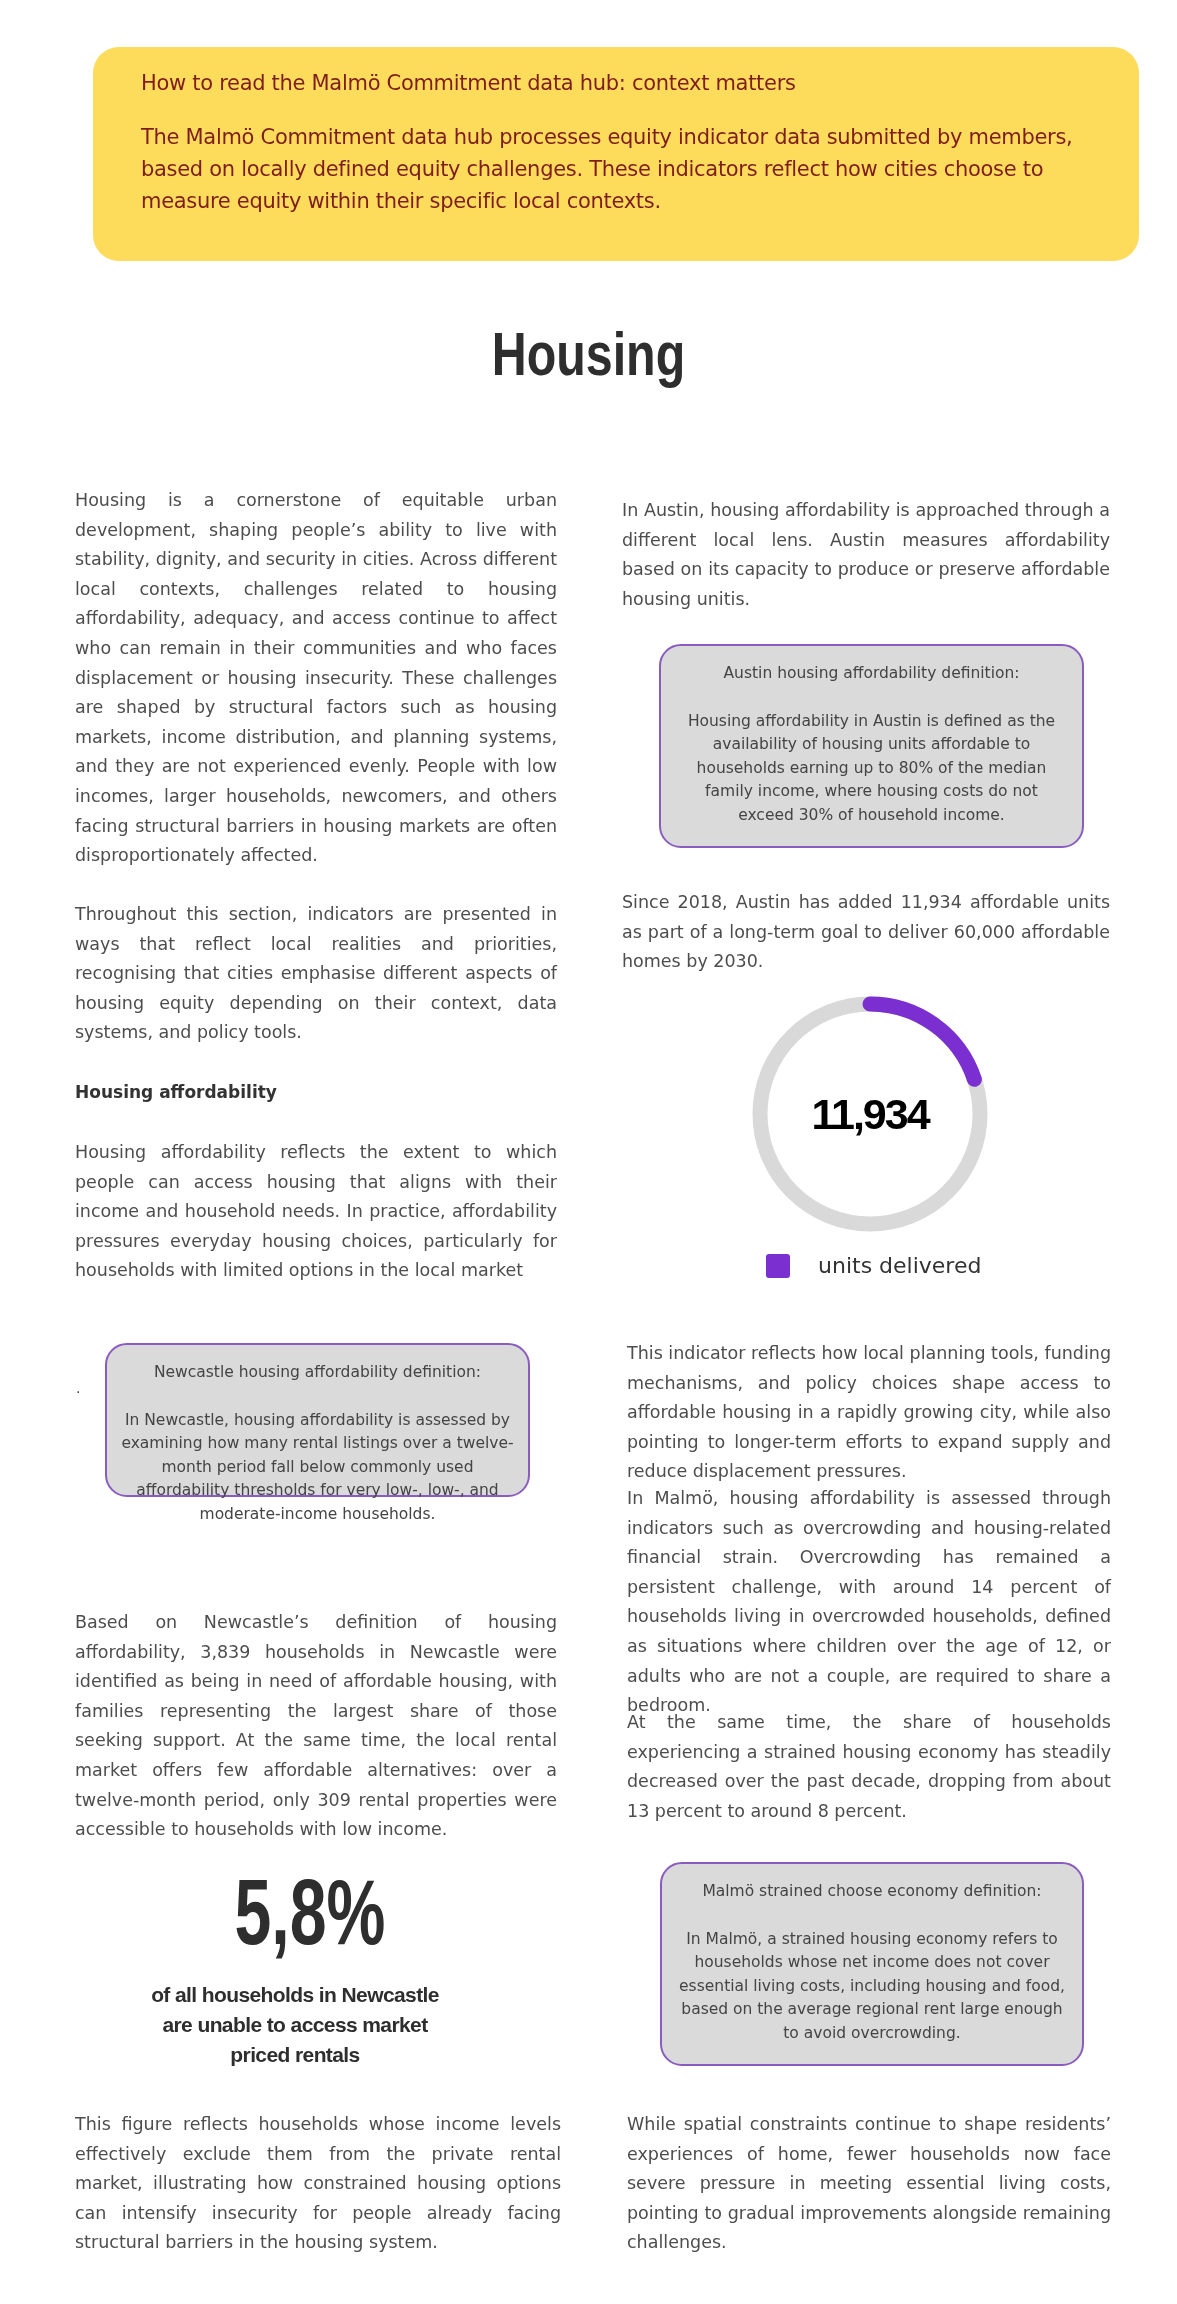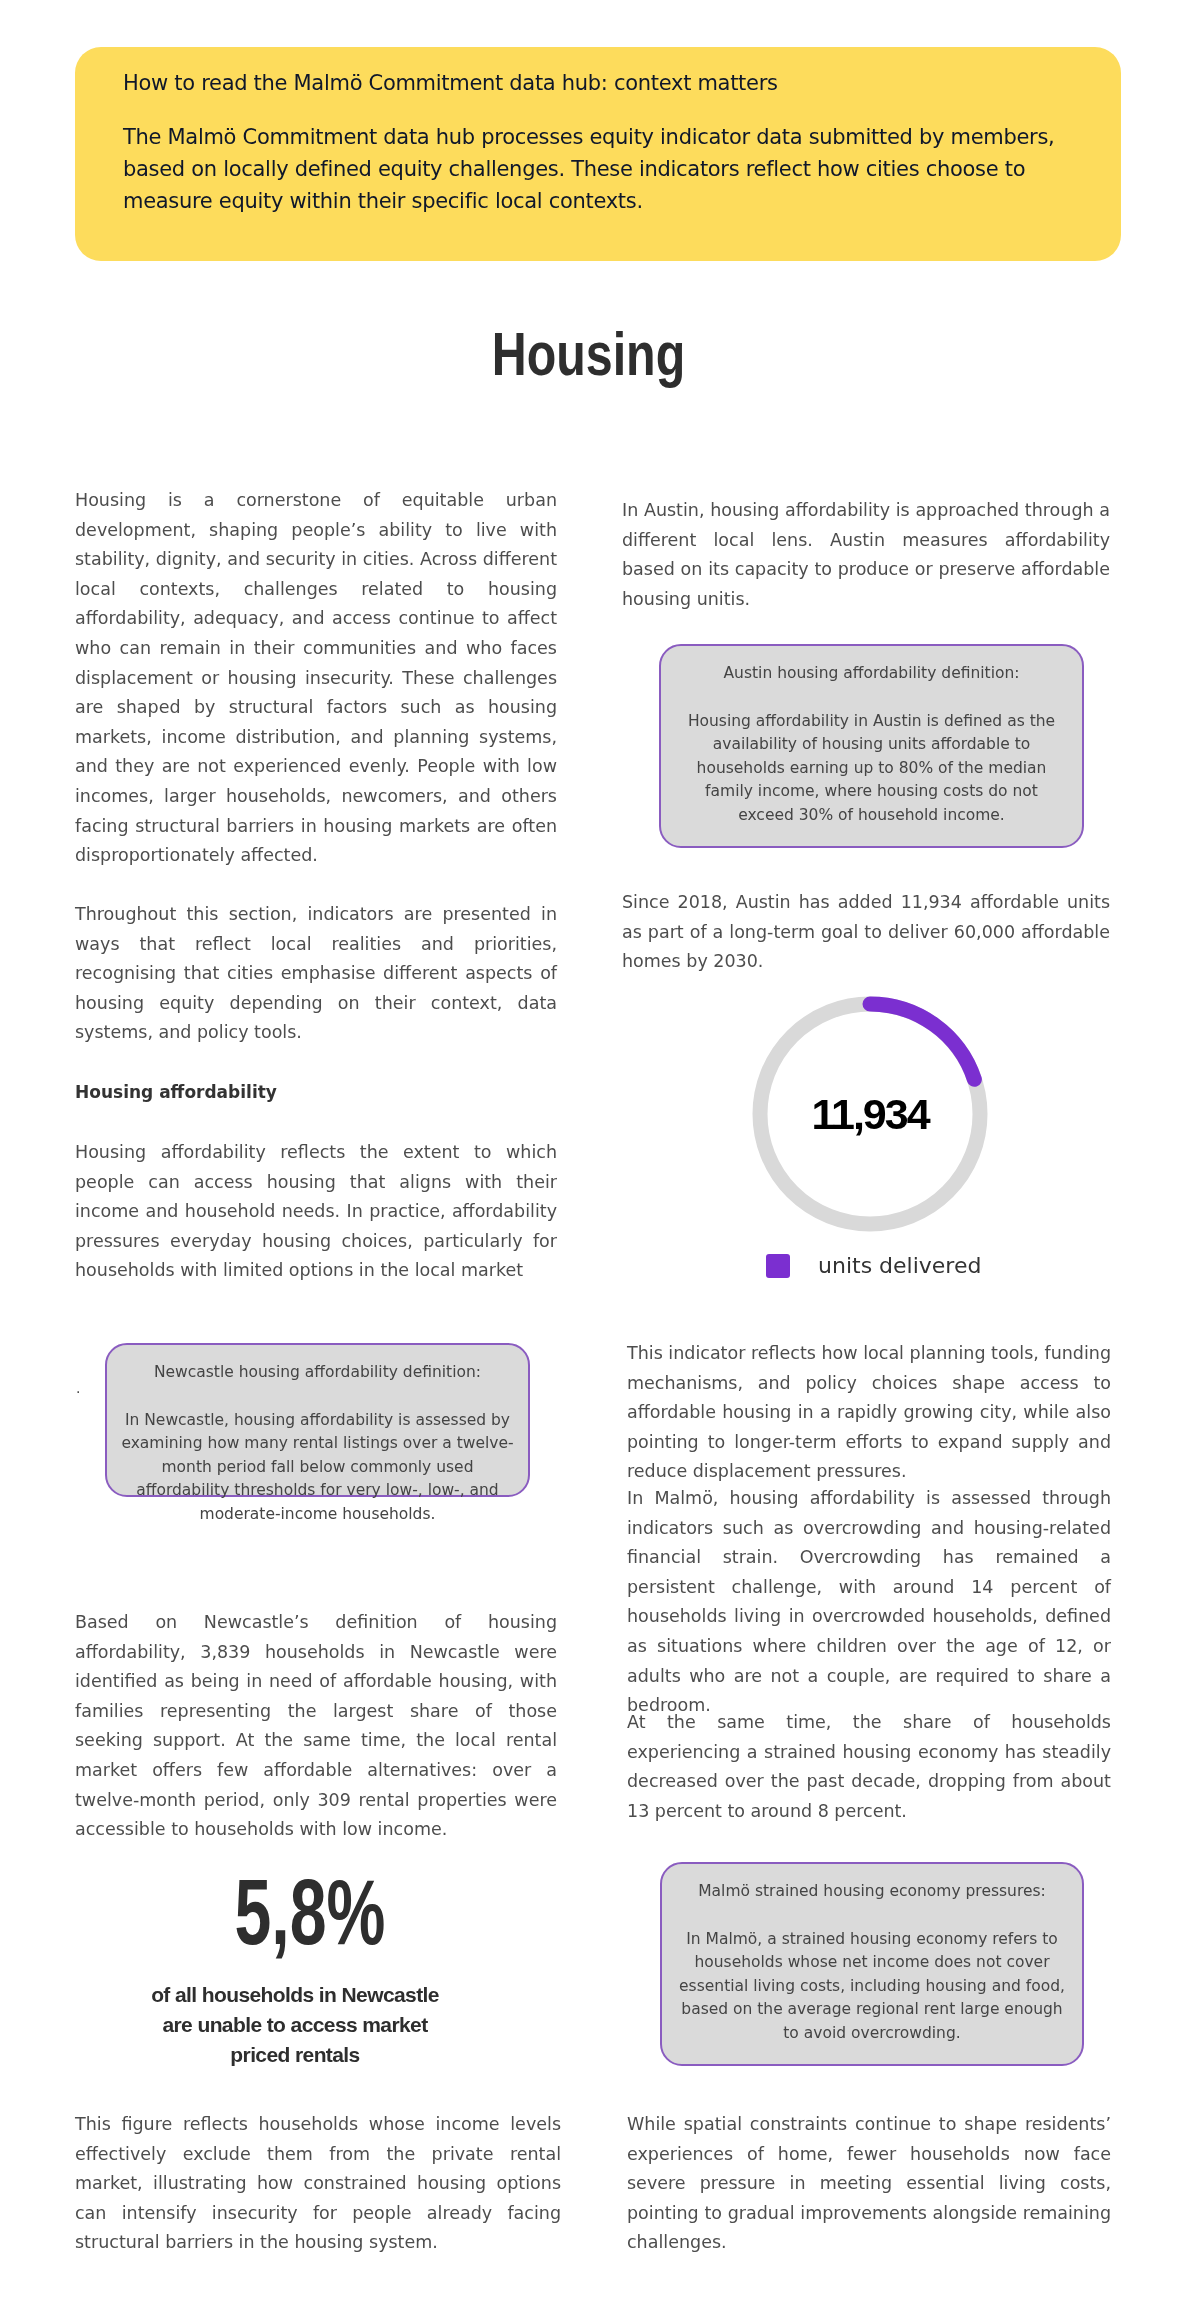--- a/index.html
+++ b/index.html
@@ -1,22 +1,22 @@
 <!DOCTYPE html>
 <html><head>
 <meta charset="utf-8">
 <style>
   * { box-sizing: border-box; margin: 0; padding: 0; }
   html, body { width: 1177px; height: 2304px; background: #ffffff; overflow: hidden; }
   body { position: relative; font-family: "DejaVu Sans", sans-serif; color: #4a4a4a; }
 
   .banner {
-    position: absolute; left: 75px; top: 47px; width: 1046px; height: 214px;
+    position: absolute; left: 93px; top: 47px; width: 1046px; height: 214px;
     background: #fddc5c; border-radius: 26px; padding: 22px 48px 0 48px;
-    color: #0f172a;
+    color: #7f1d1d;
   }
   .banner-title { font-size: 21px; line-height: 28px; letter-spacing: -0.3px; }
   .banner-body { font-size: 21px; line-height: 32px; margin-top: 24px; letter-spacing: -0.3px; }
 
   .page-title {
     position: absolute; left: 0; width: 1177px; top: 318px; text-align: center;
     font-family: "Liberation Sans", sans-serif; font-weight: bold; font-size: 62px;
     color: #2e2e2e; transform: scaleX(0.78); letter-spacing: 0px;
   }
 
@@ -129,19 +129,19 @@
 
 <div class="col right" style="top:1484px; left:627px; width:484px;">
   <p>In Malmö, housing affordability is assessed through indicators such as overcrowding and housing-related financial strain. Overcrowding has remained a persistent challenge, with around 14 percent of households living in overcrowded households,  defined as situations where children over the age of 12, or adults who are not a couple, are required to share a bedroom.</p>
 </div>
 
 <div class="col right" style="top:1708px; left:627px; width:484px;">
   <p>At the same time, the share of households experiencing a strained housing economy has steadily decreased over the past decade, dropping from about 13 percent to around 8 percent.</p>
 </div>
 
 <div class="defbox" style="left:660px; top:1862px; width:424px; height:204px;">
-  <div class="def-title">Malmö strained housing economy pressures:</div>
+  <div class="def-title">Malmö strained choose economy definition:</div>
   <div>In Malmö, a strained housing economy refers to households whose net income does not cover essential living costs, including housing and food, based on the average regional rent  large enough to avoid overcrowding.</div>
 </div>
 
 <div class="col right" style="top:2110px; left:627px; width:484px;">
   <p>While spatial constraints continue to shape residents’ experiences of home, fewer households now face severe pressure in meeting essential living costs, pointing to gradual improvements alongside remaining challenges.</p>
 </div>
 
 </body></html>

